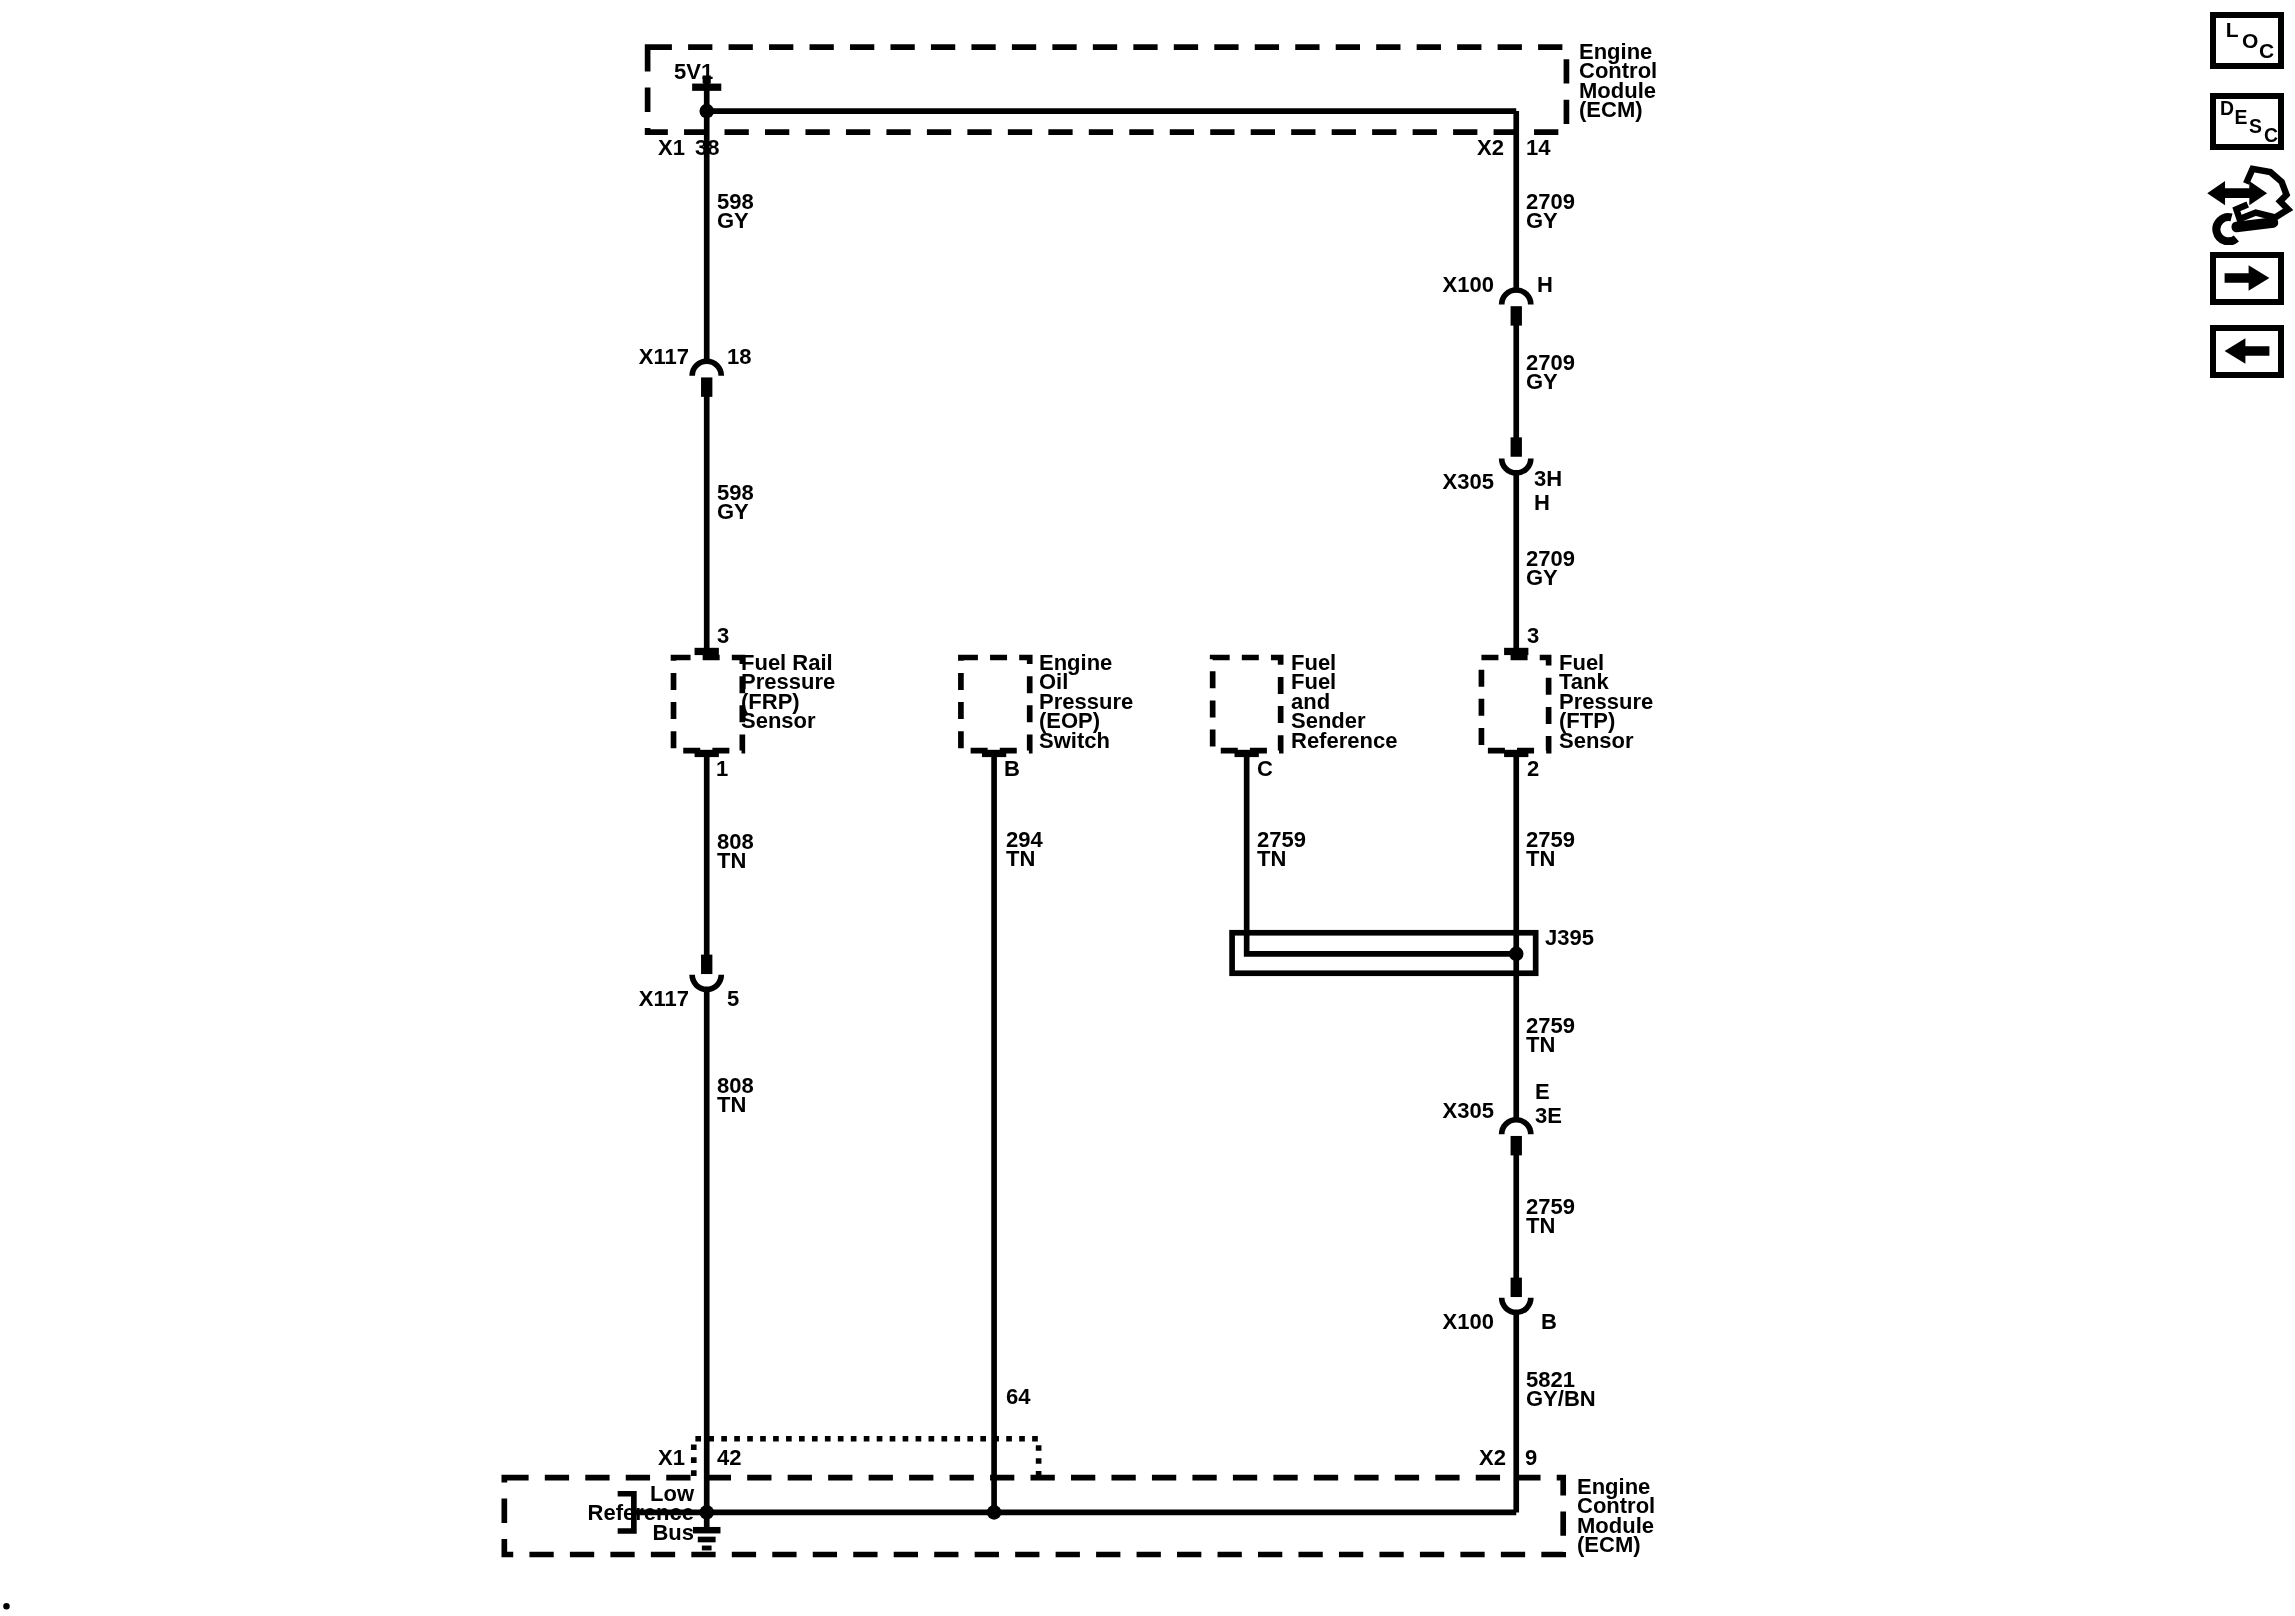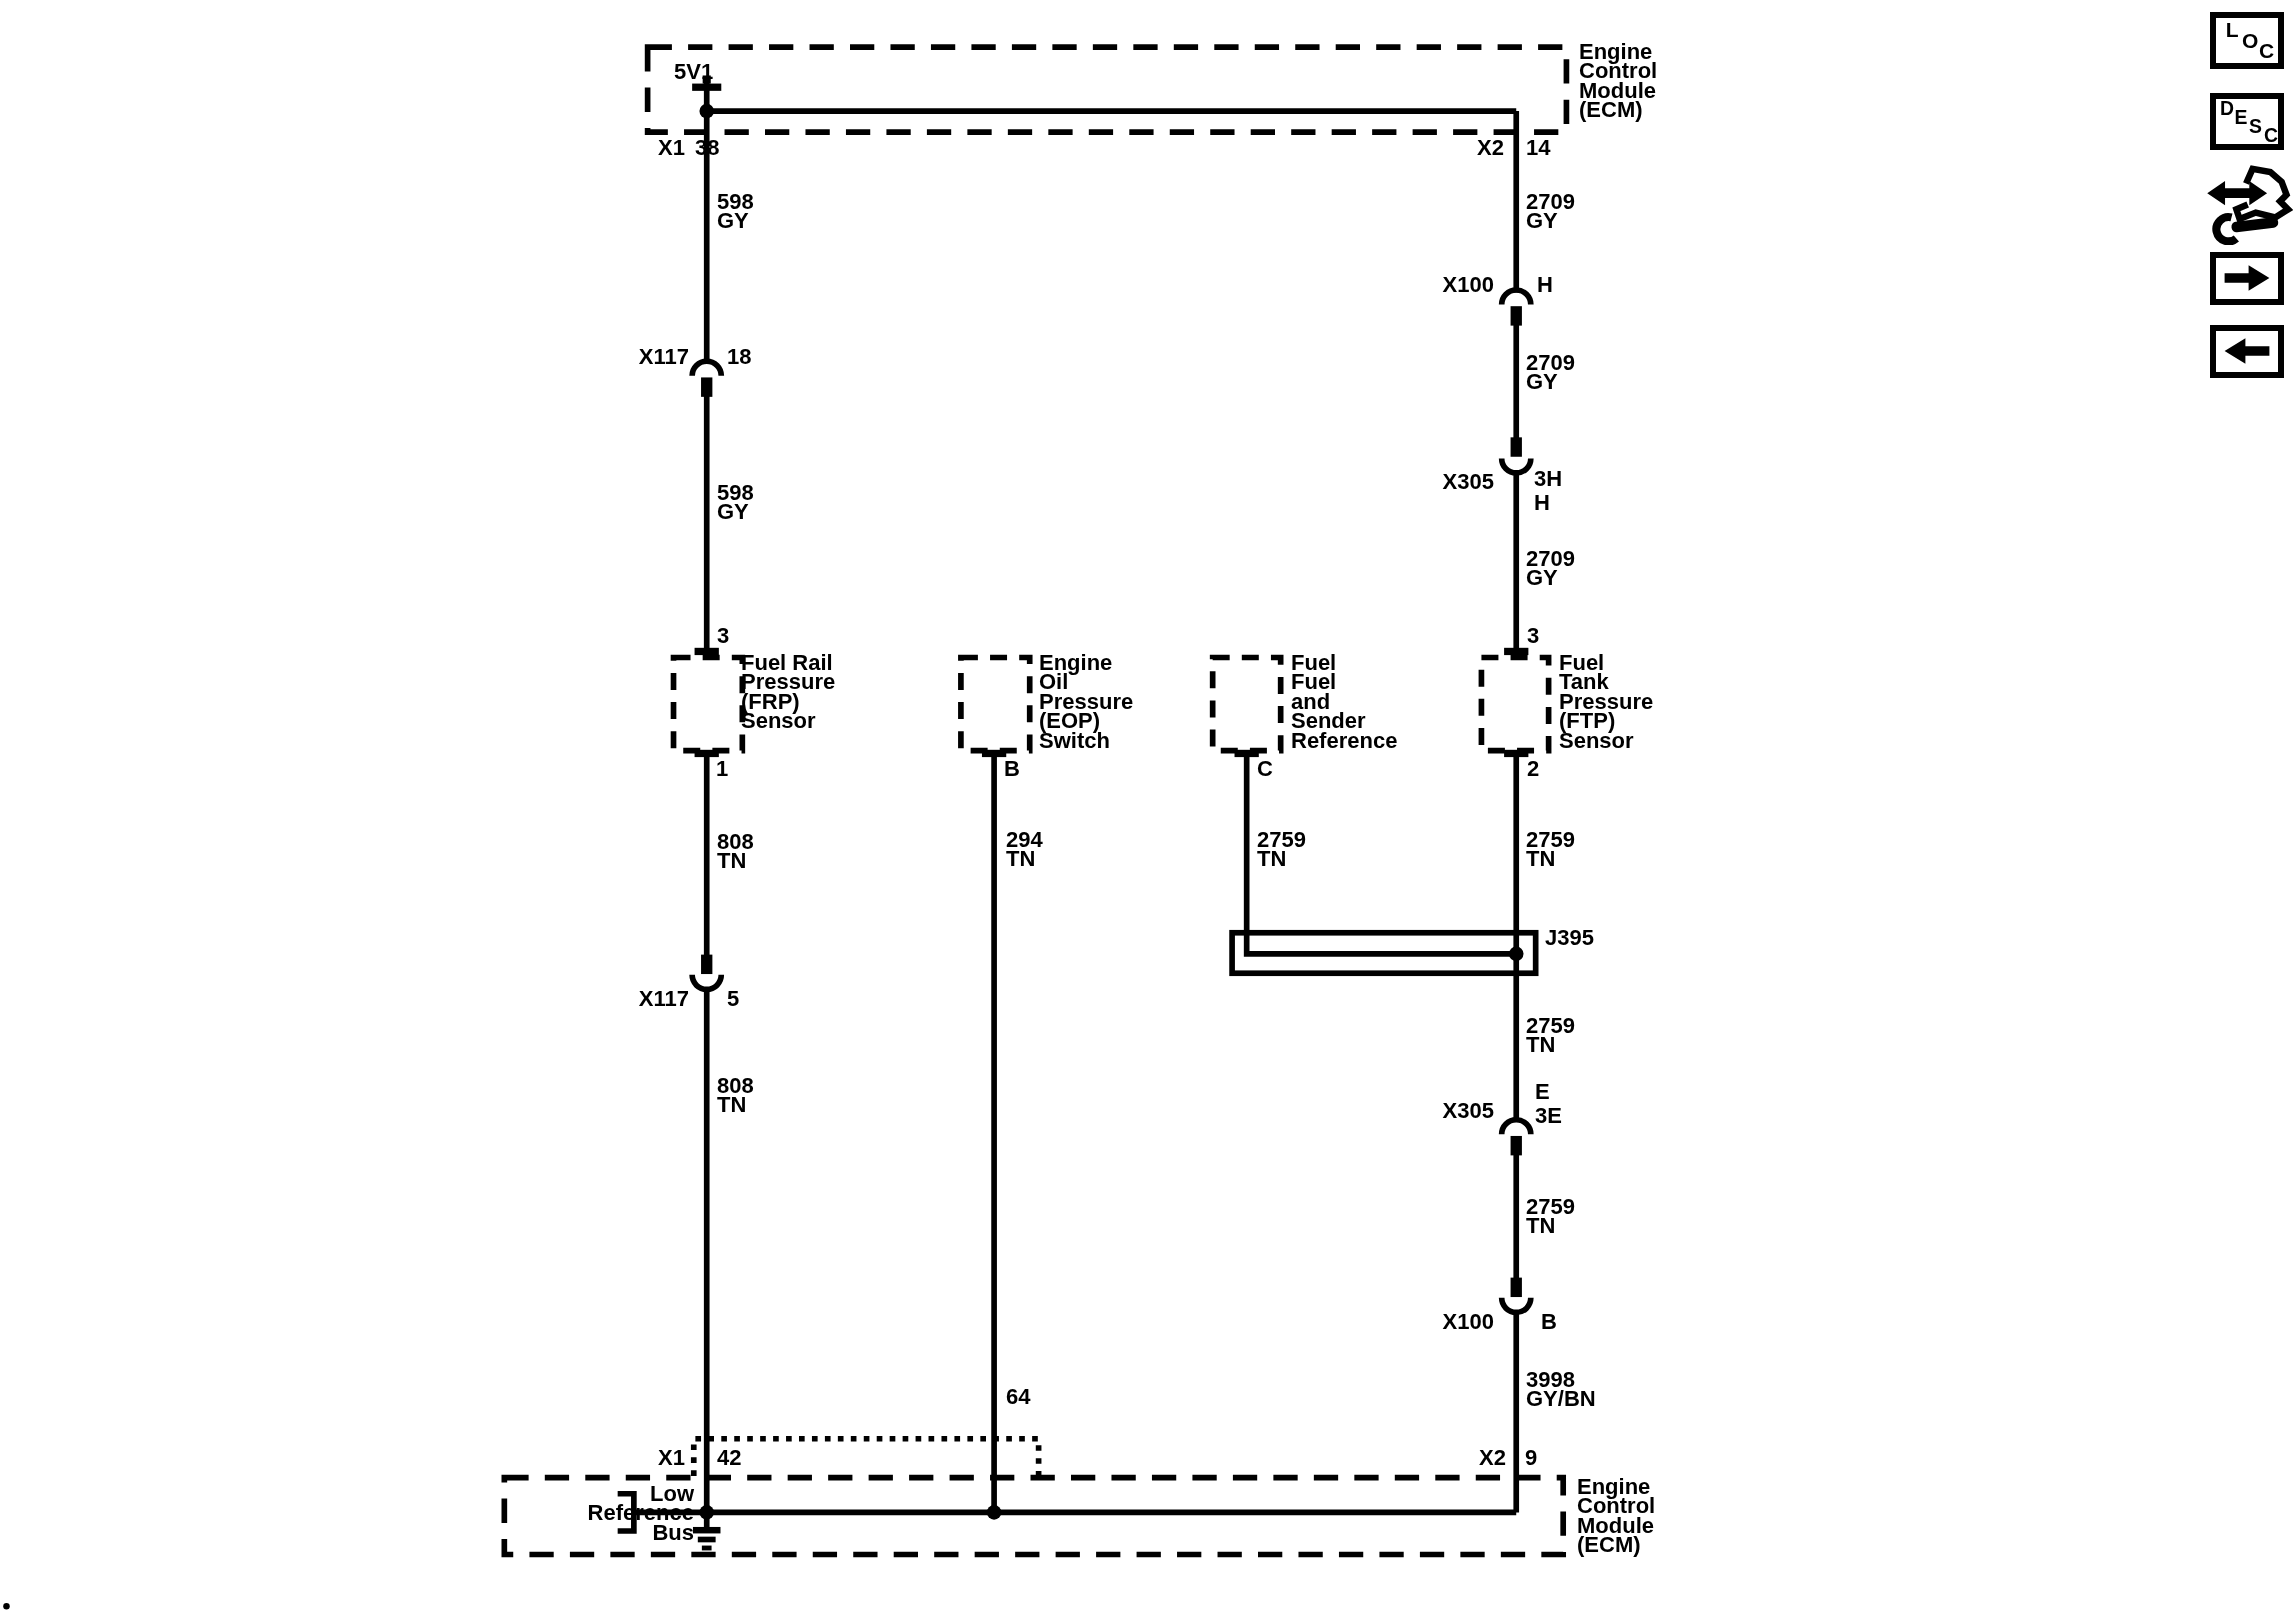--- a/index.html
+++ b/index.html
@@ -196,21 +196,21 @@
     <span>3E</span>
   </div>
   <div class="lbl ra" style="right:801px;top:1101px">X305</div>
   <div class="lbl" style="left:1526px;top:1197px">
     <span>2759</span>
     <span>TN</span>
   </div>
   <div class="lbl ra" style="right:801px;top:1312px">X100</div>
   <div class="lbl" style="left:1541px;top:1312px">B</div>
   <div class="lbl" style="left:1526px;top:1370px">
-    <span>3998</span>
+    <span>5821</span>
     <span>GY/BN</span>
   </div>
 
   <div class="lbl ra" style="right:1610px;top:1448px">X1</div>
   <div class="lbl" style="left:717px;top:1448px">42</div>
   <div class="lbl" style="left:1006px;top:1387px">64</div>
   <div class="lbl ra" style="right:789px;top:1448px">X2</div>
   <div class="lbl" style="left:1525px;top:1448px">9</div>
   <div class="lbl ra" style="right:1601px;top:1484px">
     <span>Low</span>

